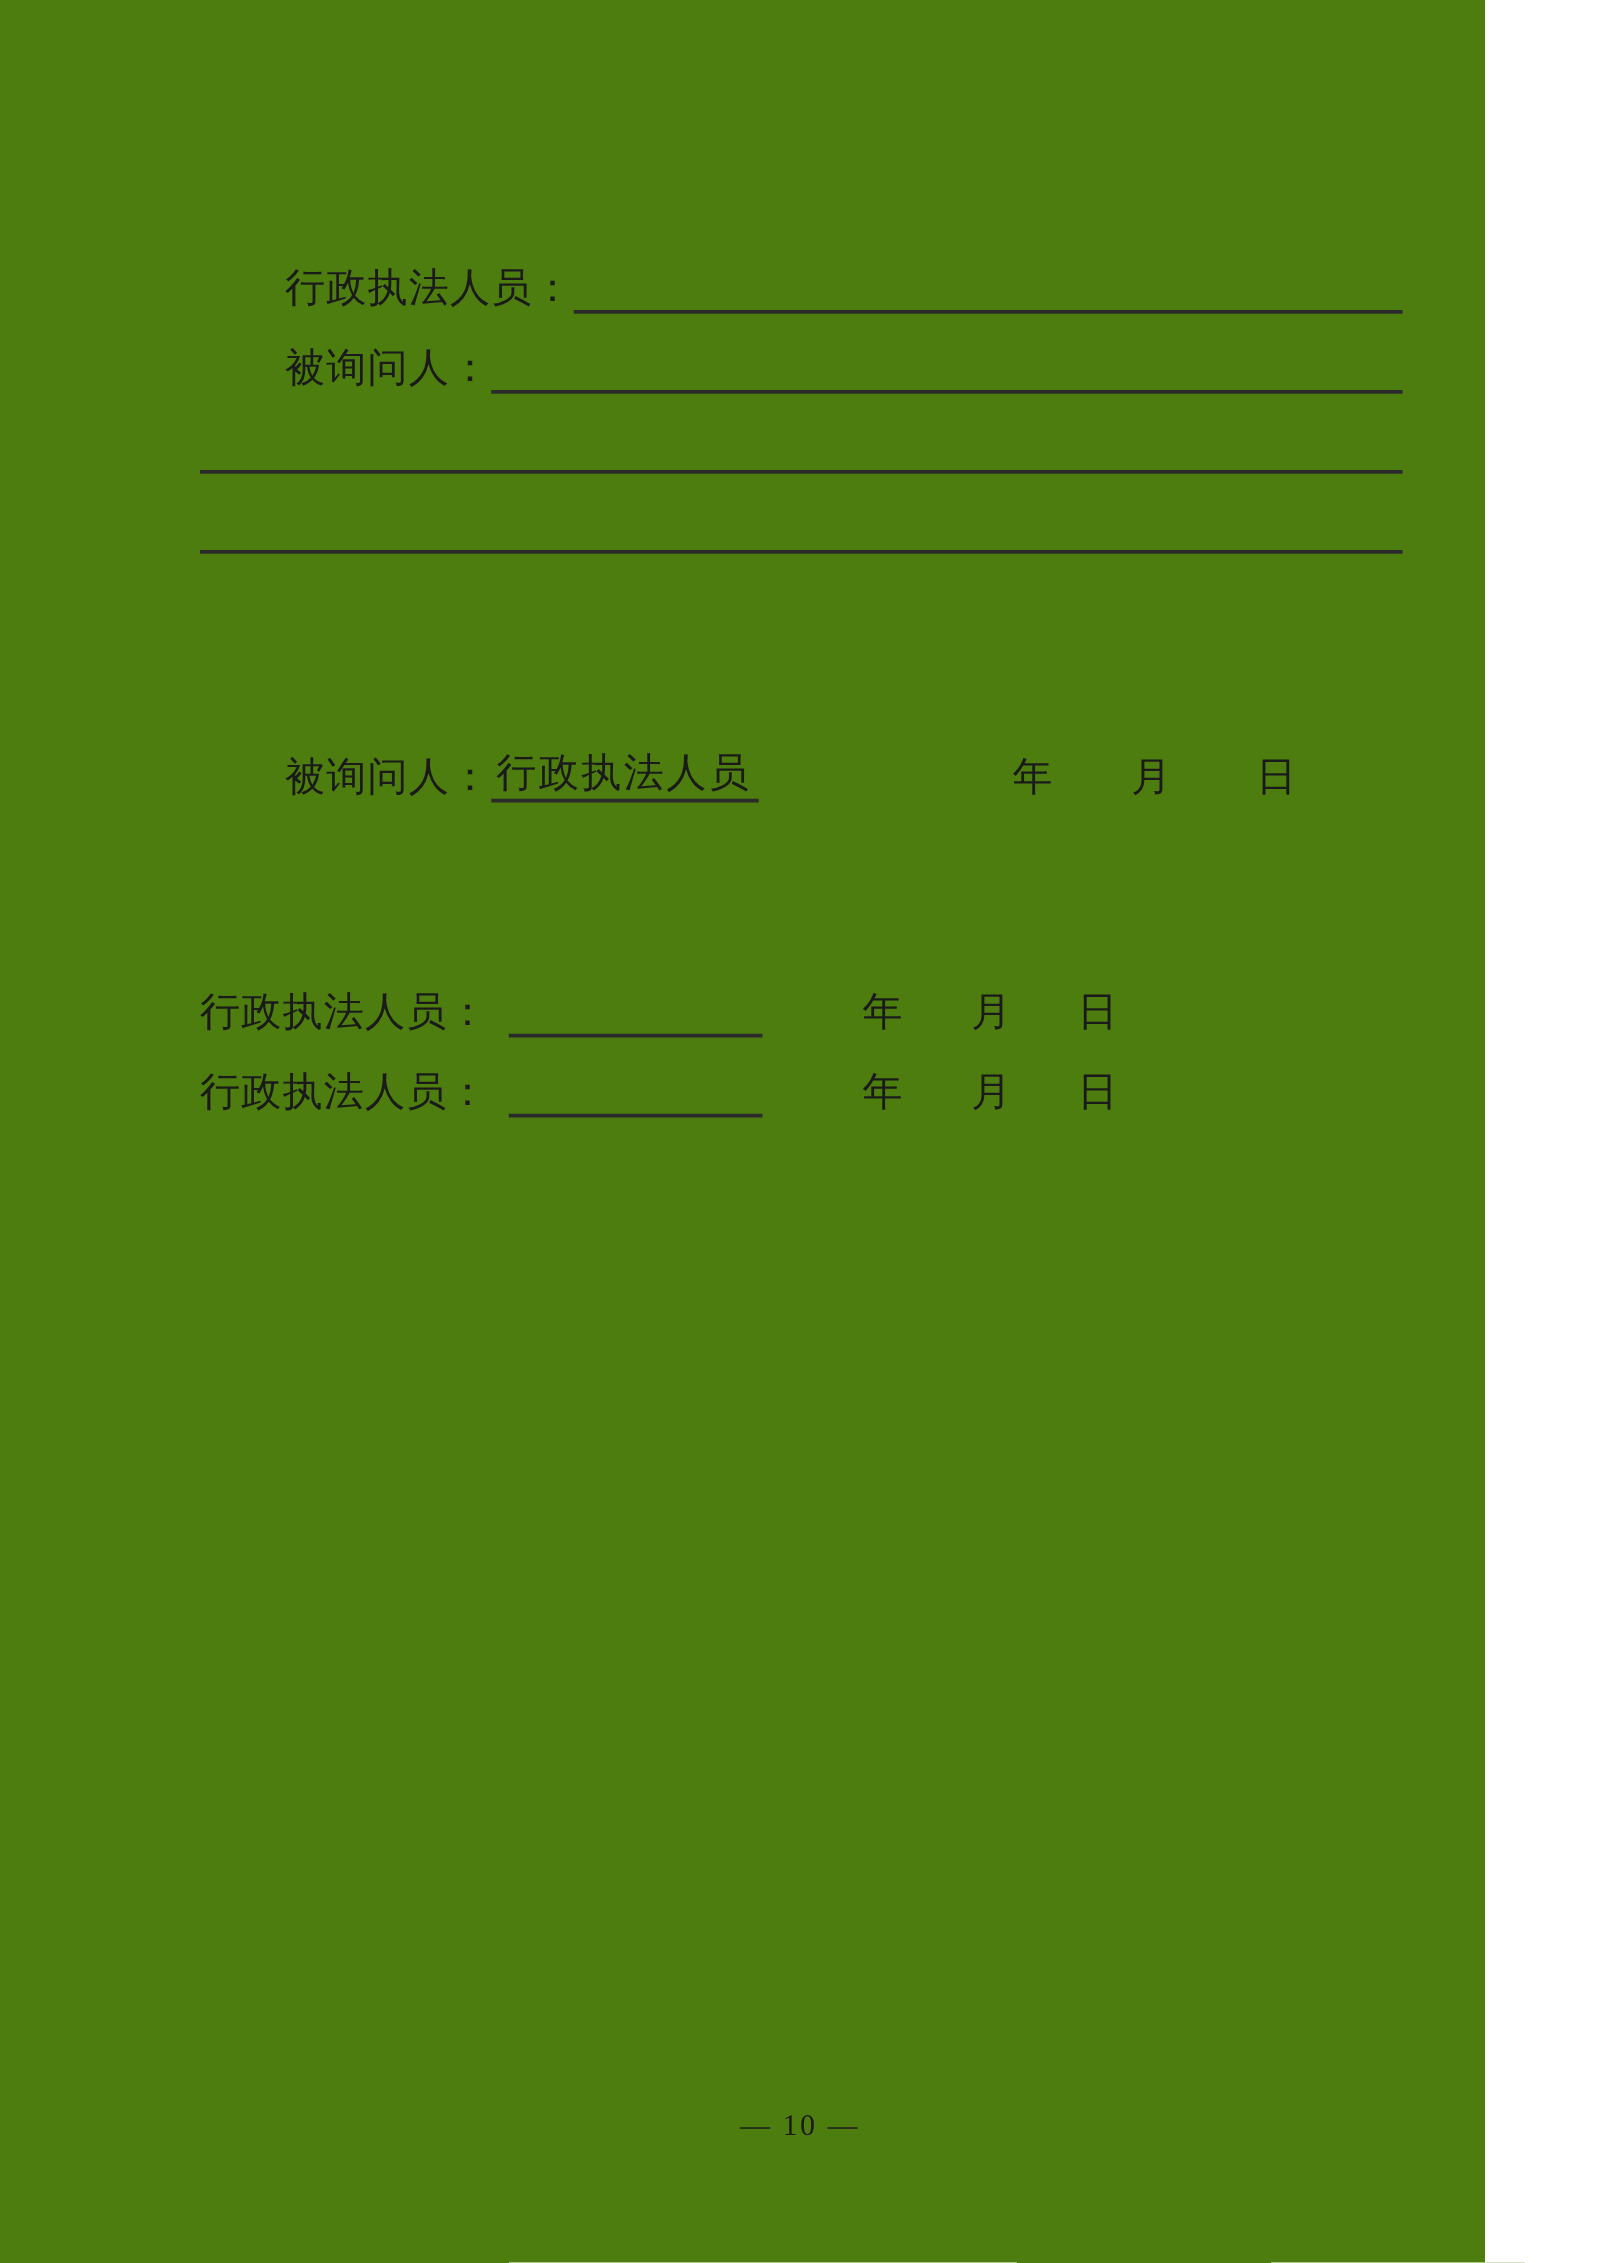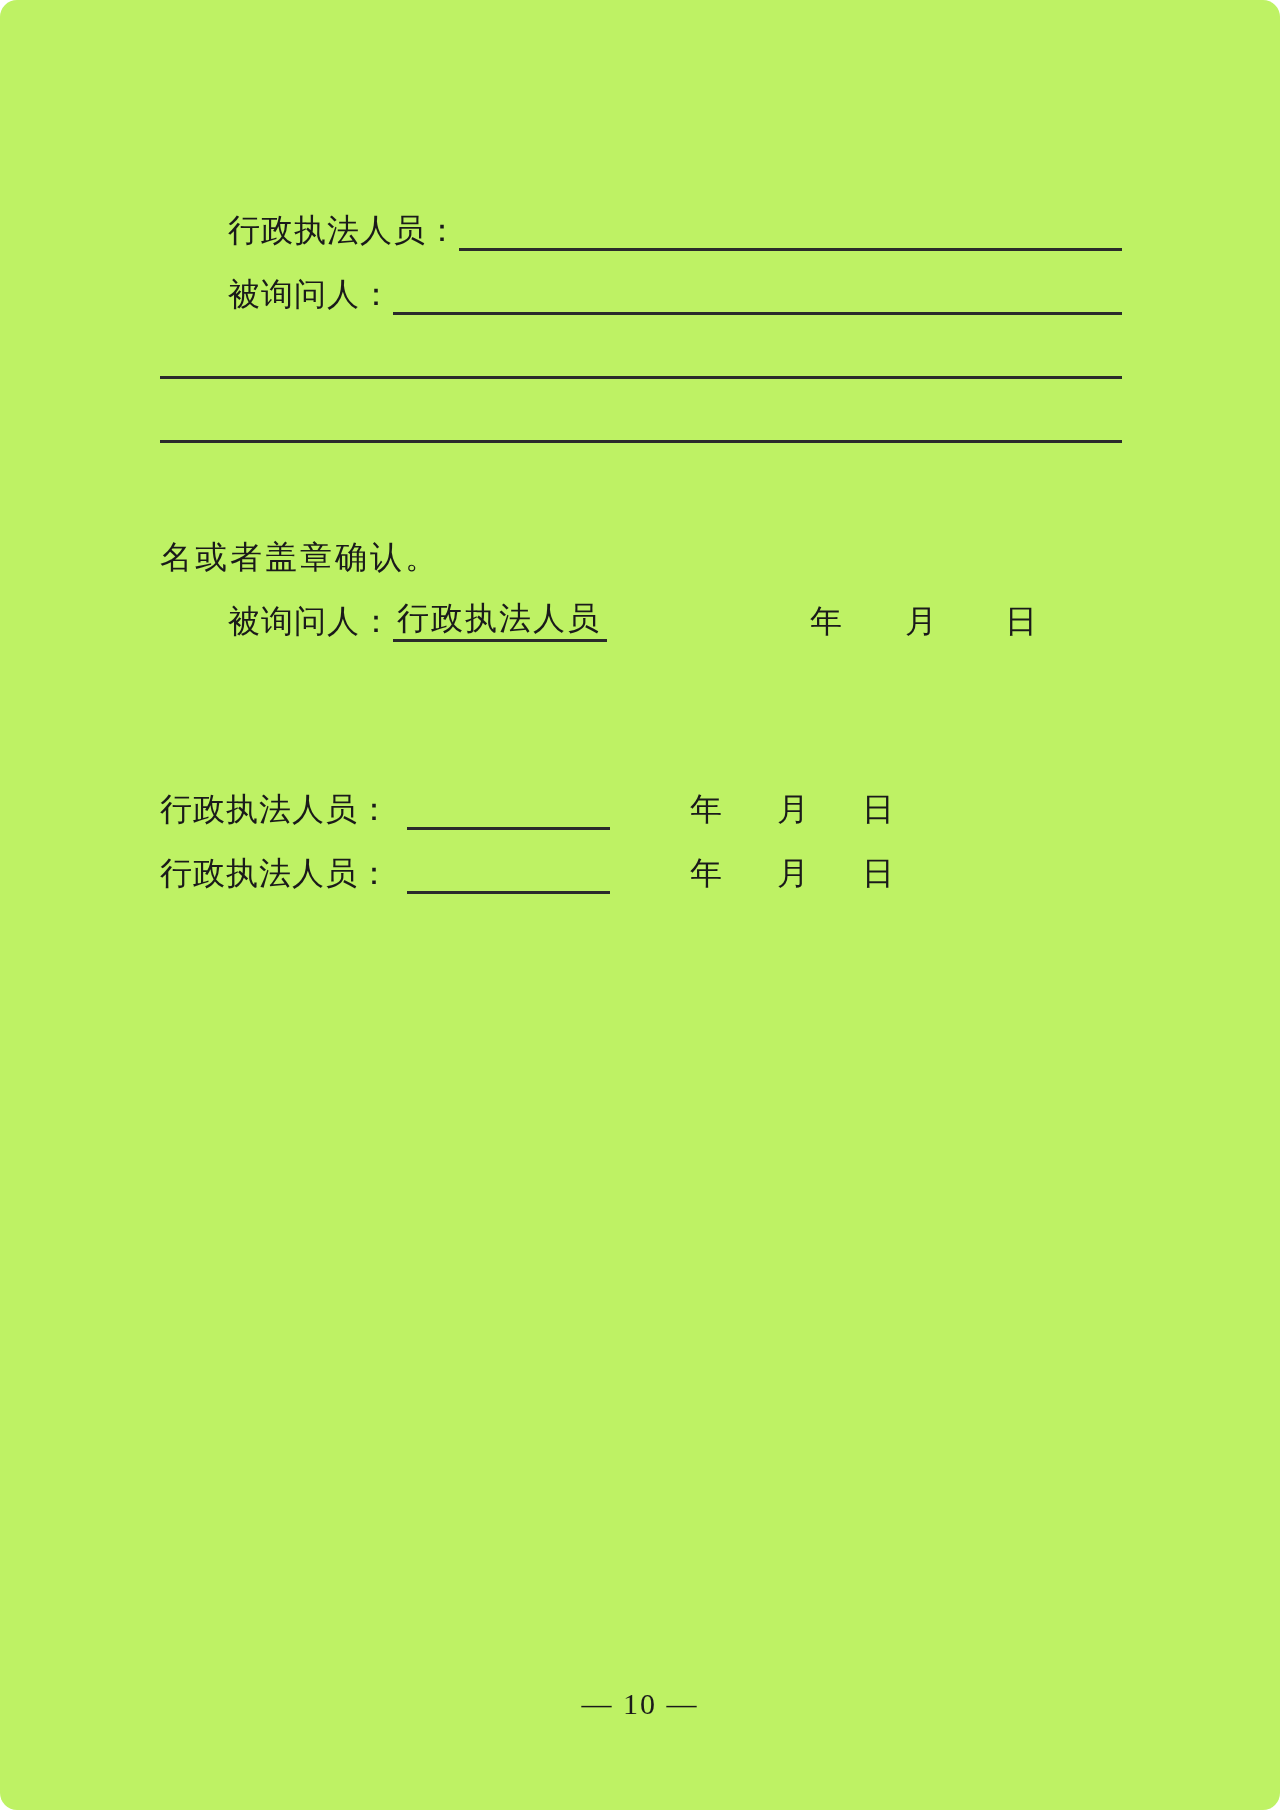--- a/index.html
+++ b/index.html
@@ -6,28 +6,27 @@
     --line-color: #2b2b2b;
     --text-color: #1a1a1a;
   }
   html, body {
     margin: 0;
     padding: 0;
     background: #ffffff;
   }
   .page {
     position: relative;
-    width: 1280px;
+    width: 1188px;
     height: 1810px;
-    background: #bef264;
+    background: #4d7c0f;
     color: var(--text-color);
     font-family: "Liberation Serif", "DejaVu Serif", serif;
     font-size: 32px;
     overflow: hidden;
-    border-radius: 17px;
   }
   
   .flex-row {
     position: absolute;
     left: 160px;
     width: 962px;
     display: flex;
     align-items: flex-end;
   }
   .lbl {
@@ -105,21 +104,21 @@
   .sig-month { left: 617px; }
   .sig-day   { left: 702px; }
 
   
   .footer {
     position: absolute;
     top: 1689px;
     left: 0;
     width: 1280px;
     text-align: center;
-    font-size: 30px;
+    font-size: 24px;
     letter-spacing: 2px;
     line-height: 1;
   }
 </style>
 </head>
 <body>
 
 <div class="page">
 
   <div class="flex-row" id="row-enforcer-top">
@@ -128,21 +127,20 @@
   </div>
 
   <div class="flex-row" id="row-interviewee-top">
     <span class="lbl indent2">被询问人：</span>
     <span class="fill-line"></span>
   </div>
 
   <div class="rule" id="rule-1"></div>
   <div class="rule" id="rule-2"></div>
 
-  <p class="para" id="para-line-2">名或者盖章确认。</p>
 
   <div class="flex-row" id="row-confirm">
     <span class="lbl indent2">被询问人：</span>
     <span class="sig-name">行政执法人员</span>
     <span class="date-abs" id="confirm-year">年</span>
     <span class="date-abs" id="confirm-month">月</span>
     <span class="date-abs" id="confirm-day">日</span>
   </div>
 
   <div class="flex-row" id="row-sig-1">

